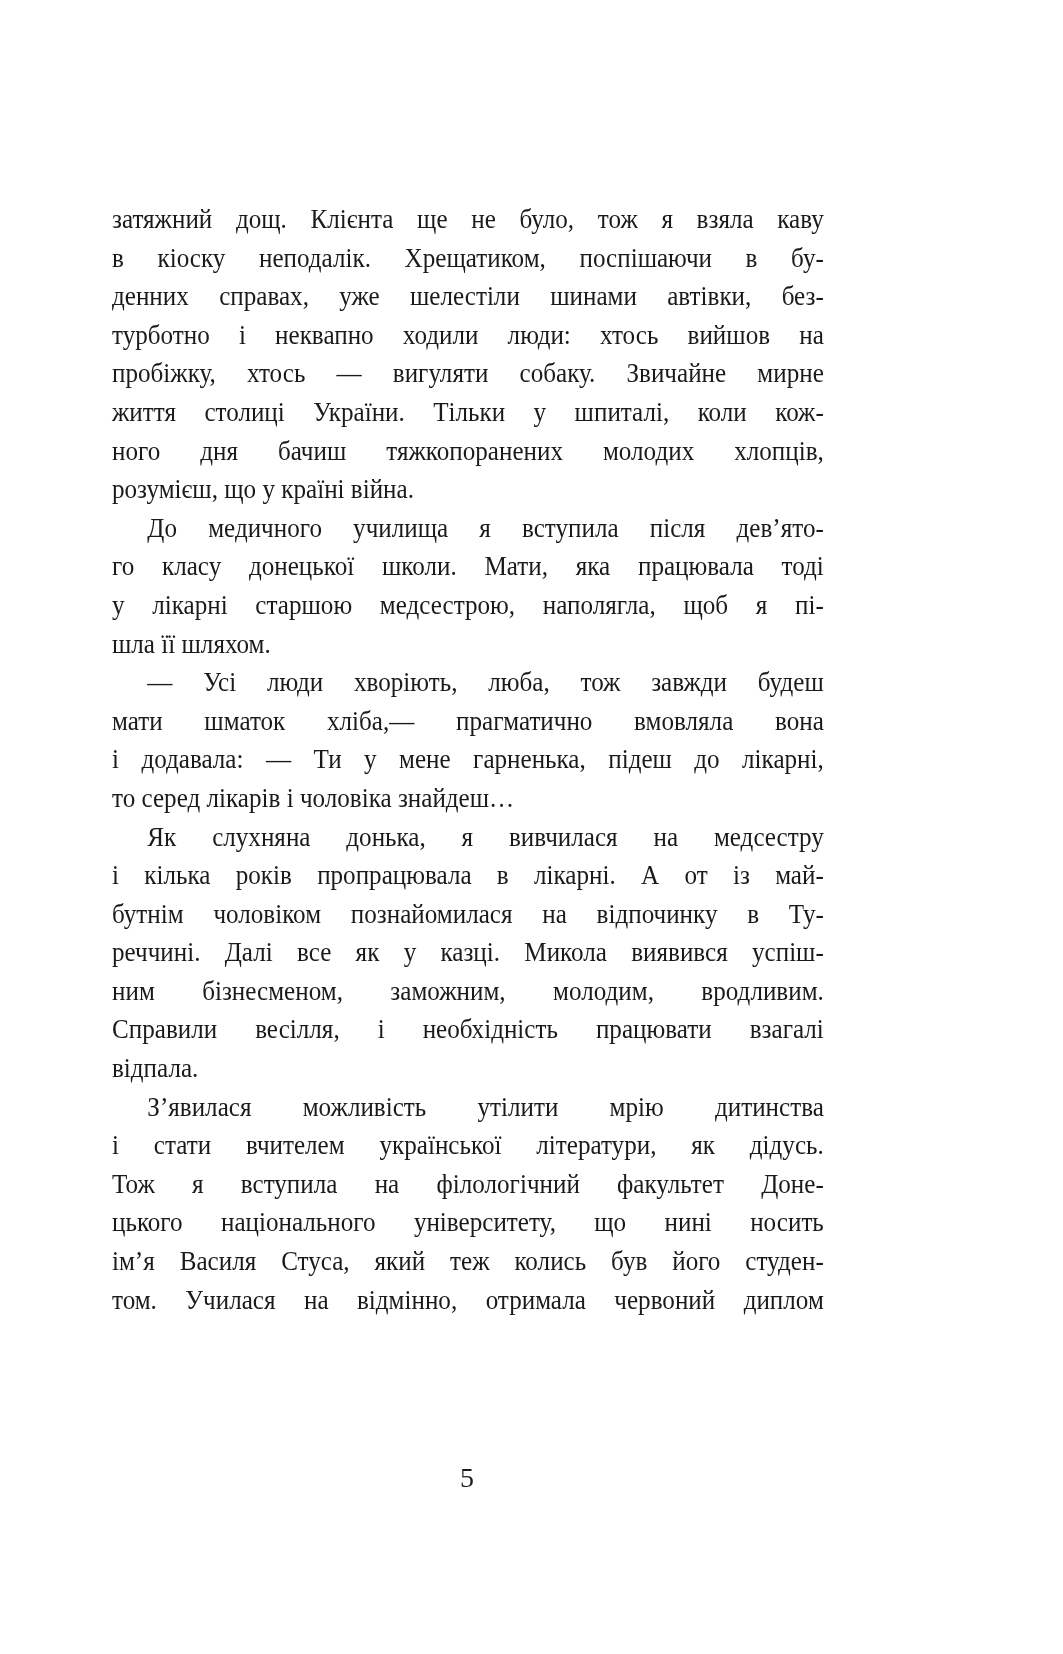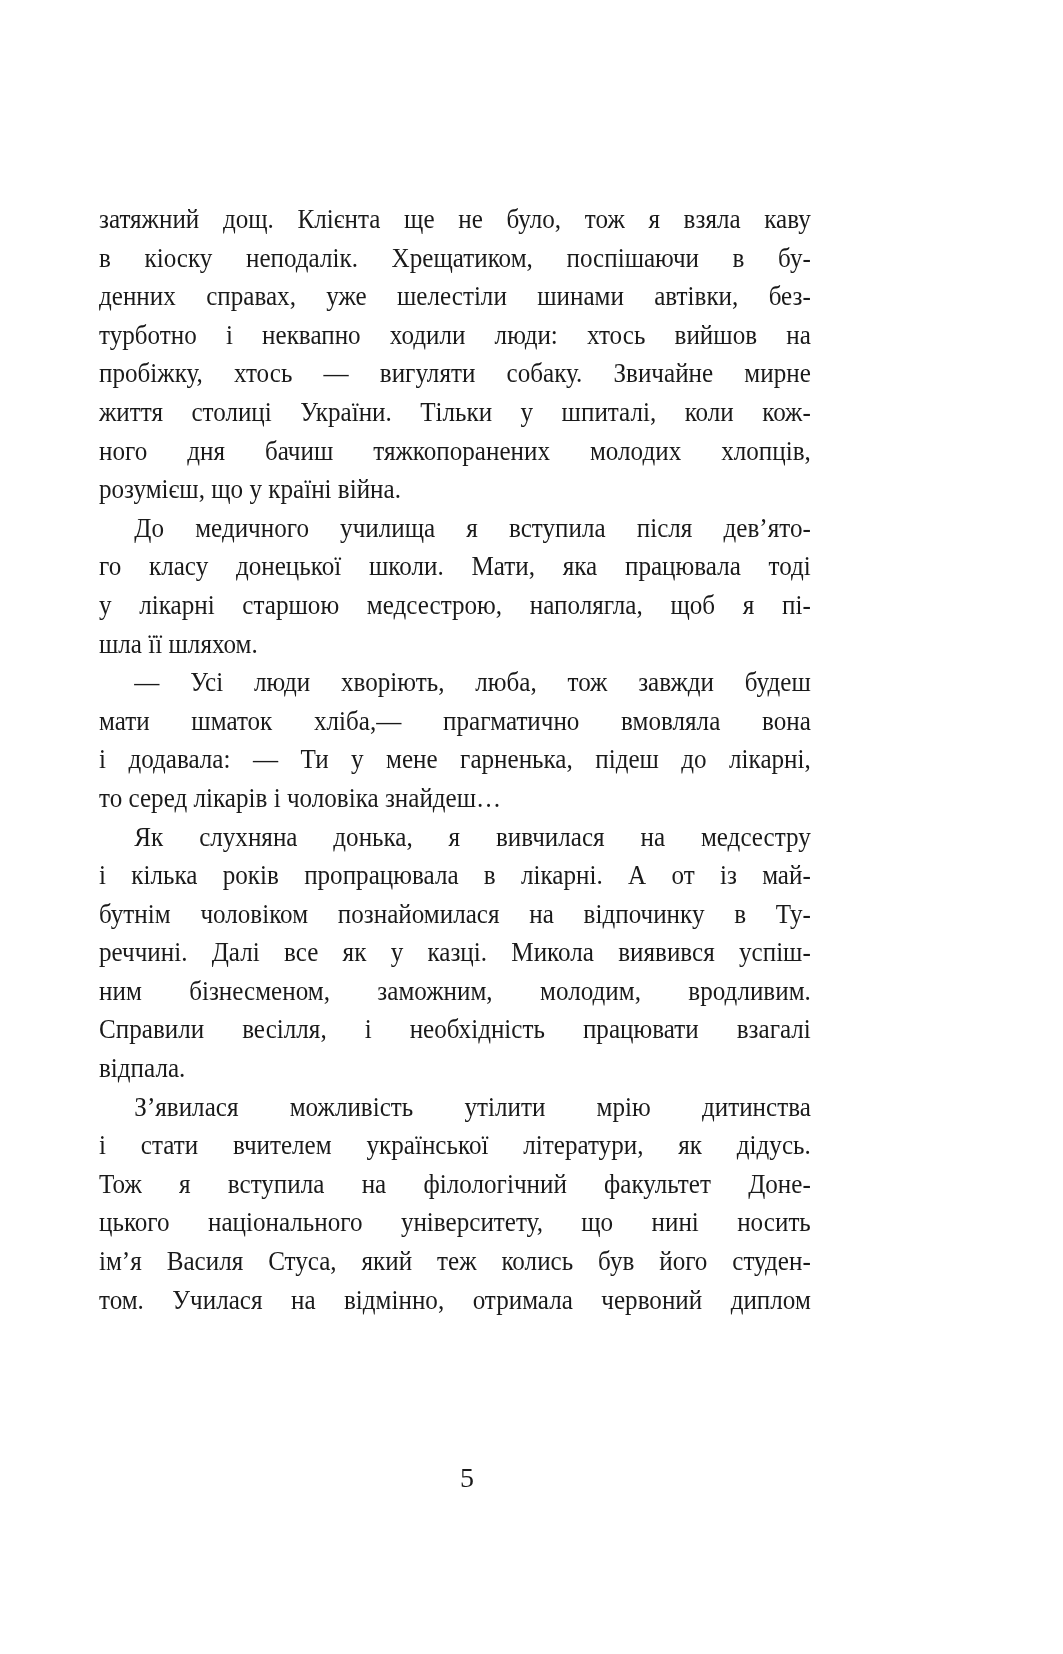--- a/index.html
+++ b/index.html
@@ -1,21 +1,21 @@
 <!DOCTYPE html>
 <html><head>
 <meta charset="utf-8">
 <style>
   html, body { margin: 0; padding: 0; background: #ffffff; }
   body { width: 1063px; height: 1654px; position: relative; overflow: hidden; }
   .page {
     position: absolute; left: 0; top: 0; width: 1063px; height: 1654px; background: #ffffff;
   }
   .text-block {
-    position: absolute; left: 99px; top: 200px; width: 712px;
+    position: absolute; left: 112px; top: 200px; width: 712px;
     font-family: "Liberation Serif", "DejaVu Serif", serif;
     font-size: 27px; color: #1a1a1a;
   }
   .line {
     height: 38.6px; line-height: 38.6px; white-space: nowrap;
     text-align: justify; text-align-last: justify;
     transform-origin: left center; transform: scaleX(0.93);
     width: 107.5%;
   }
   .line.last { text-align-last: left; }

